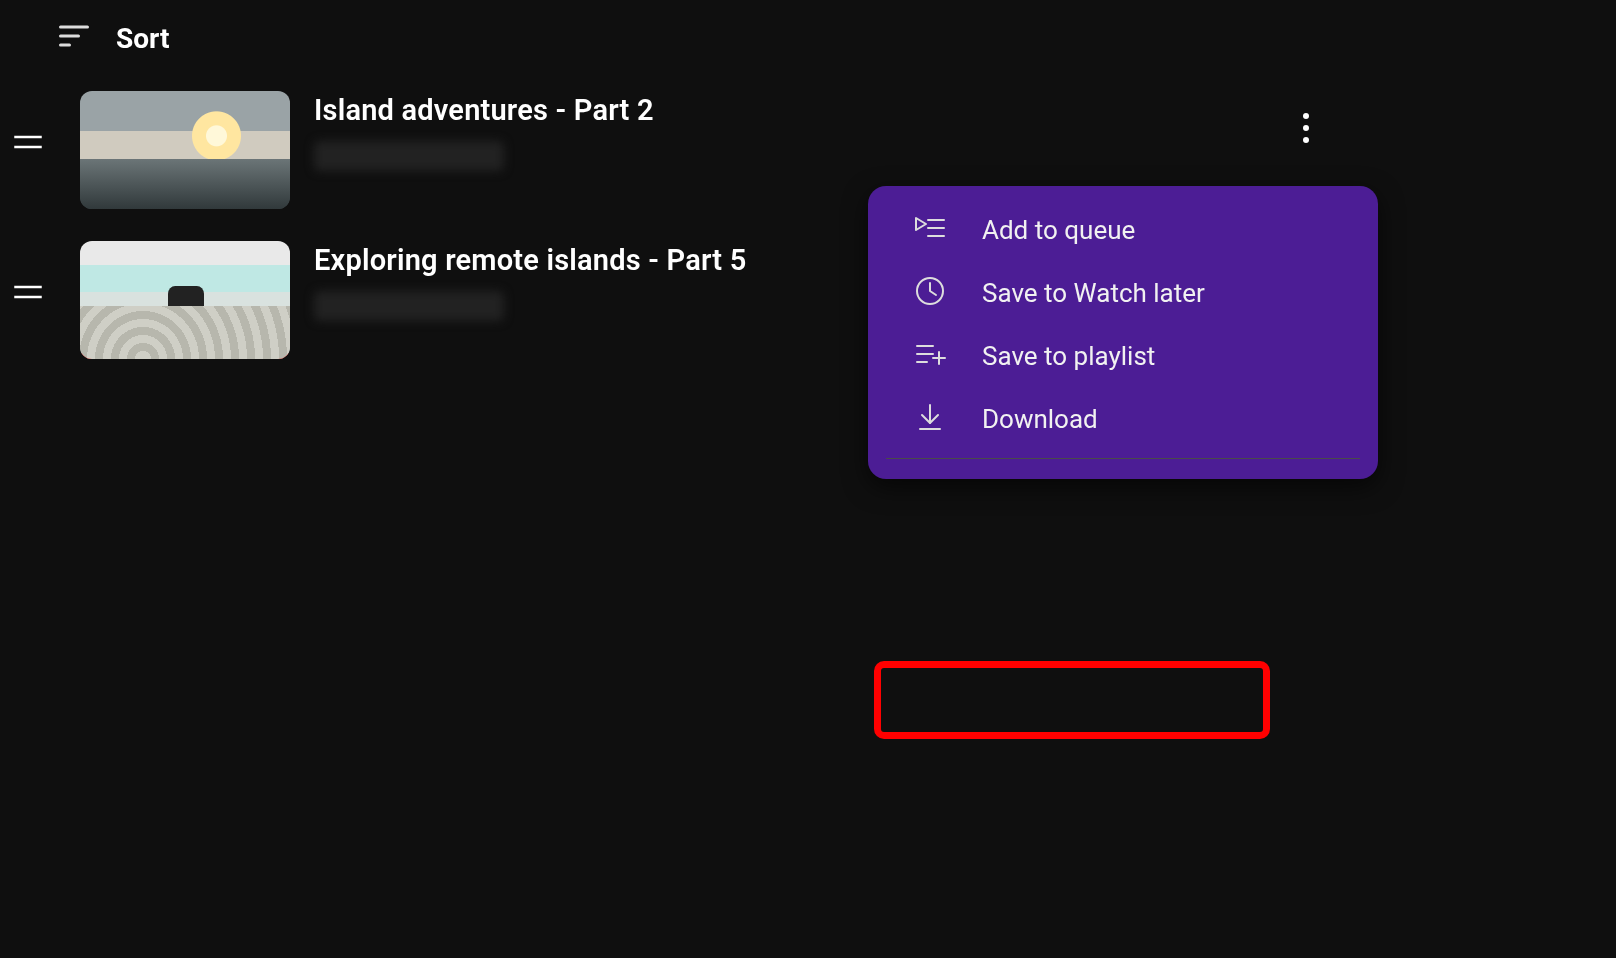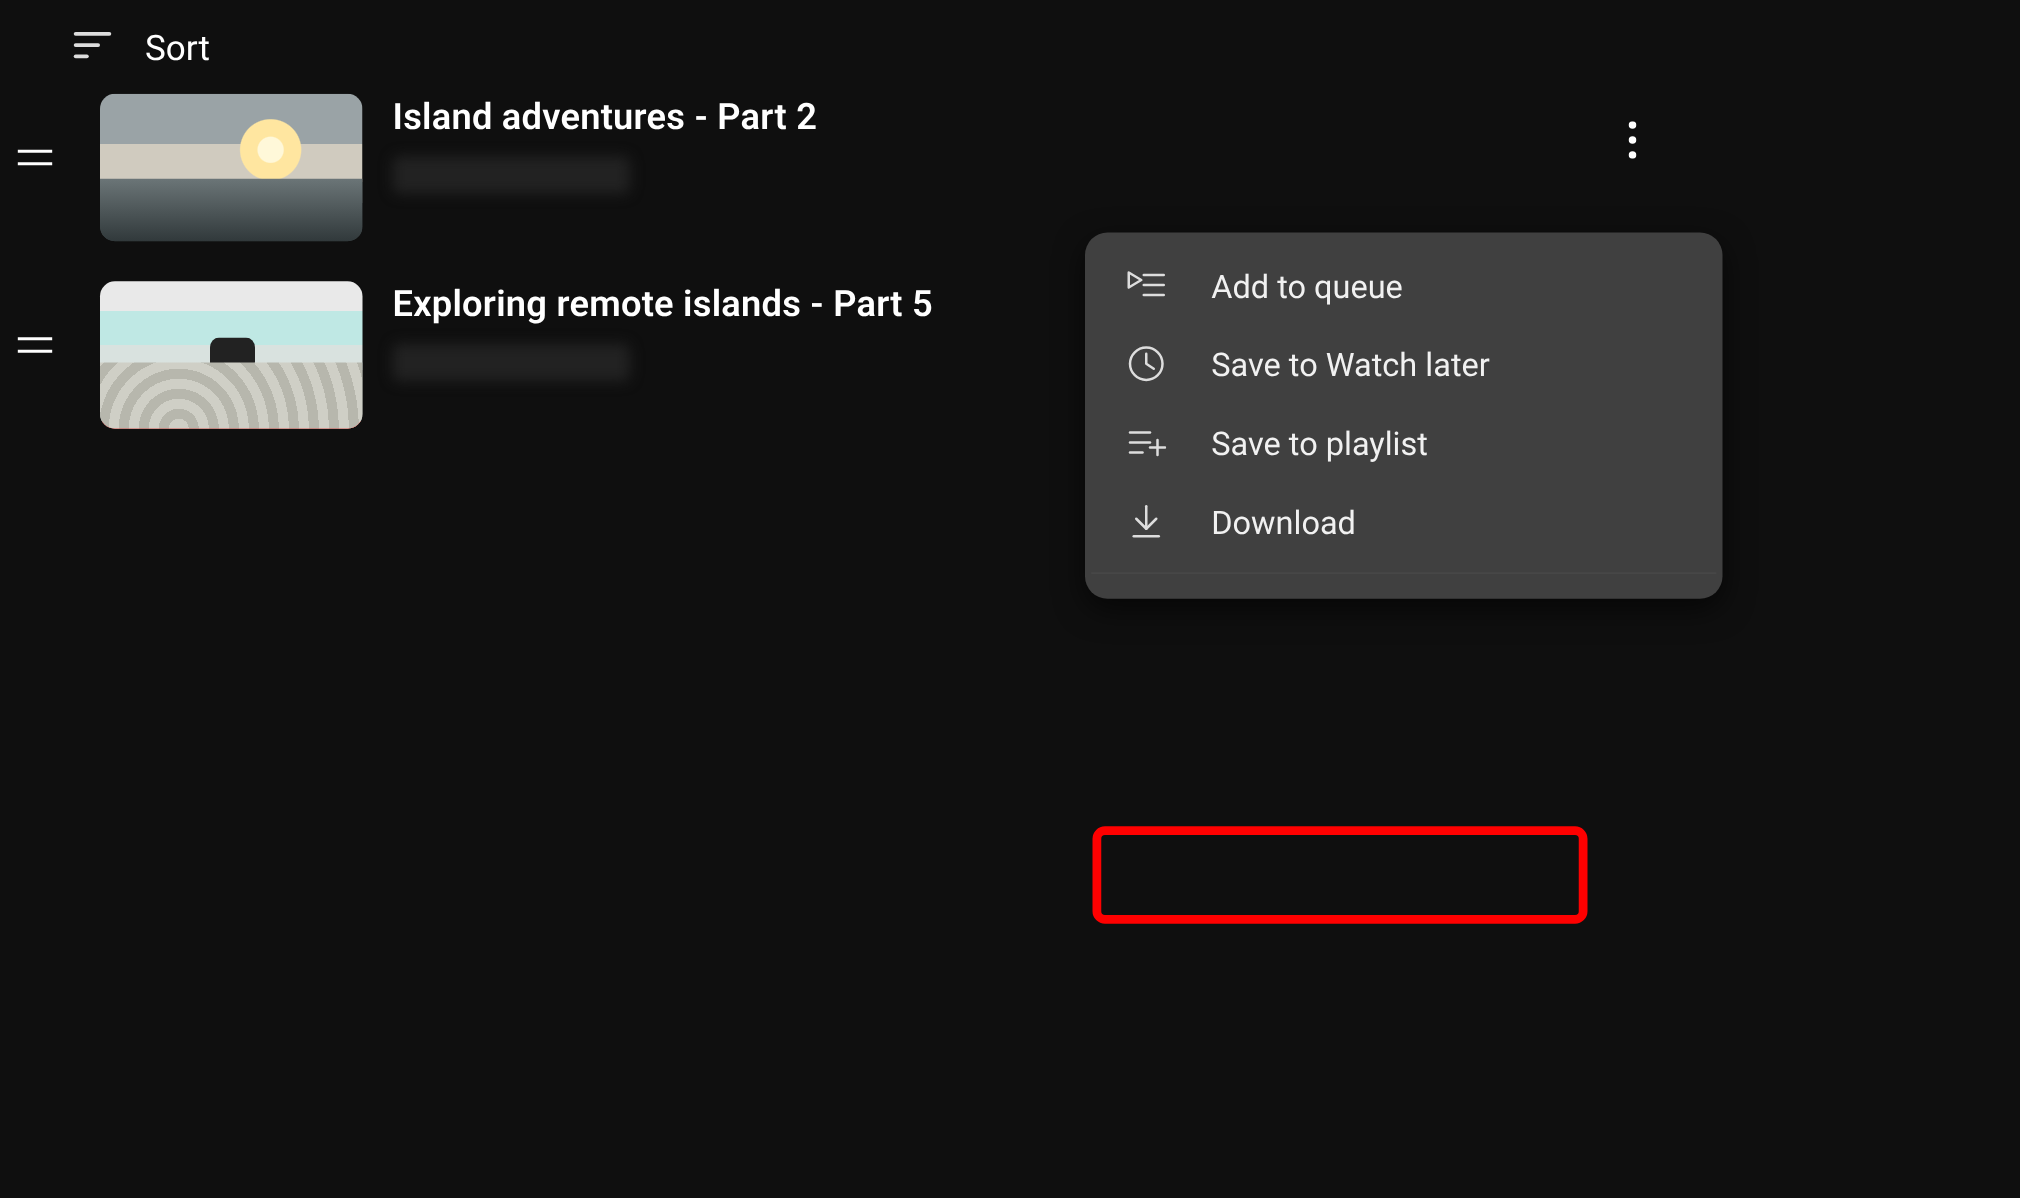--- a/index.html
+++ b/index.html
@@ -1,24 +1,24 @@
 <!DOCTYPE html>
 <html><head>
 <meta charset="utf-8">
 <style>
   html,body{margin:0;padding:0;width:1616px;height:958px;background:#0f0f0f;color:#fff;font-family:Roboto,Arial,Helvetica,sans-serif;overflow:hidden}
   *{box-sizing:border-box}
 
   
   .sort-row{position:absolute;left:56px;top:14px;display:flex;align-items:center;gap:24px;height:48px}
   .sort-row svg{width:36px;height:36px}
-  .sort-label{font-size:28px;font-weight:400;color:#fff}
+  .sort-label{font-size:28px;font-weight:700;color:#fff}
 
   
-  .list{position:absolute;left:0;top:64px;width:1370px}
+  .list{position:absolute;left:0;top:80px;width:1370px}
   .item{display:flex;align-items:flex-start;gap:24px;padding-top:11px;height:150px}
   .grip{width:56px;display:flex;align-items:center;justify-content:center;padding-top:40px}
   .grip svg{width:30px;height:22px;stroke:#fff;stroke-width:2}
   .thumb{position:relative;width:210px;height:118px;border-radius:12px;overflow:hidden;background:#444}
   .dur{position:absolute;right:8px;bottom:8px;background:rgba(0,0,0,.82);color:#fff;font-size:20px;font-weight:600;border-radius:6px;padding:2px 10px}
   .progress{position:absolute;left:0;bottom:0;height:6px;background:#ff0000}
   .meta{flex:1;display:flex;flex-direction:column;padding-top:2px}
   .title{font-size:29px;font-weight:600;color:#fff;letter-spacing:.2px}
   .sub{margin-top:14px;width:190px;height:30px;border-radius:6px;background:#222;filter:blur(5px)}
 
@@ -33,22 +33,22 @@
   .thumb.beach::before{content:"";position:absolute;left:42%;top:38%;width:36px;height:40px;
      background:radial-gradient(circle at 50% 20%,#222 0 6px,transparent 7px),
                 linear-gradient(#222,#222);border-radius:20% 20% 40% 40%}
   .thumb.beach::after{content:"";position:absolute;inset:auto 0 0 0;height:45%;
      background:repeating-radial-gradient(circle at 30% 100%,#cfcfc6 0 8px,#b7b7ad 8px 16px)}
 
   .kebab{position:absolute;right:40px;top:24px;width:48px;height:48px;display:flex;align-items:center;justify-content:center;cursor:pointer}
   .kebab svg{width:8px;height:30px}
 
   
-  .menu{position:absolute;left:868px;top:186px;width:510px;background:#404040;border-radius:18px;
-        box-shadow:0 8px 24px rgba(0,0,0,.6);padding:12px 5px;color:#eee}
+  .menu{position:absolute;left:868px;top:186px;width:510px;background:#4c1d95;border-radius:18px;
+        box-shadow:0 8px 24px rgba(0,0,0,.6);padding:12px 18px;color:#eee}
   .menu .row{display:flex;align-items:center;height:63px;padding:0 28px;gap:36px;cursor:pointer}
   .menu svg{width:32px;height:32px;flex:0 0 32px}
   .menu .lbl{font-size:26px;font-weight:400;color:#f1f1f1;white-space:nowrap}
   .menu hr{border:none;border-top:1px solid #4a4a4a;margin:8px 0}
   .highlight{position:absolute;border:7px solid #ff0000;border-radius:10px;pointer-events:none}
 
   
   .stroke path,.stroke line,.stroke rect,.stroke polyline,.stroke circle{
      fill:none;stroke:#ddd;stroke-width:2;stroke-linecap:round;stroke-linejoin:round}
 </style>

